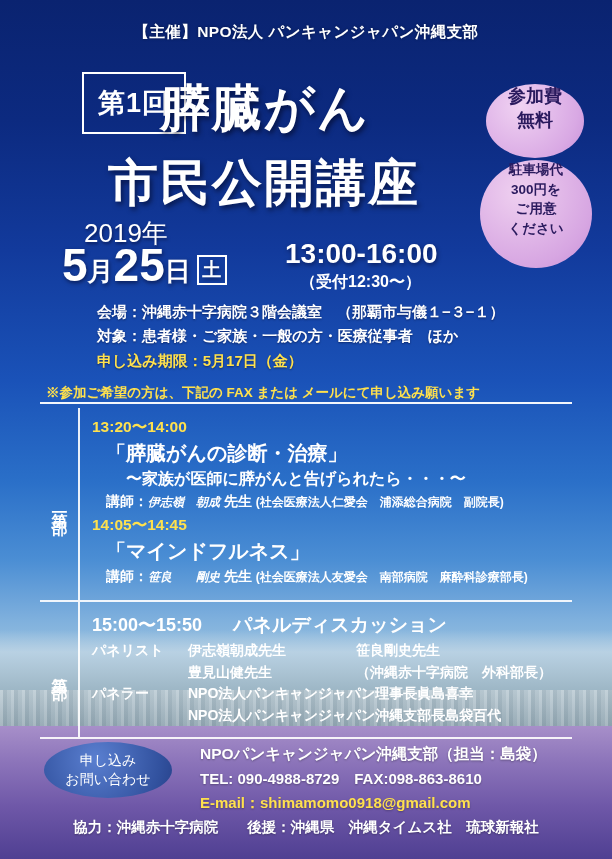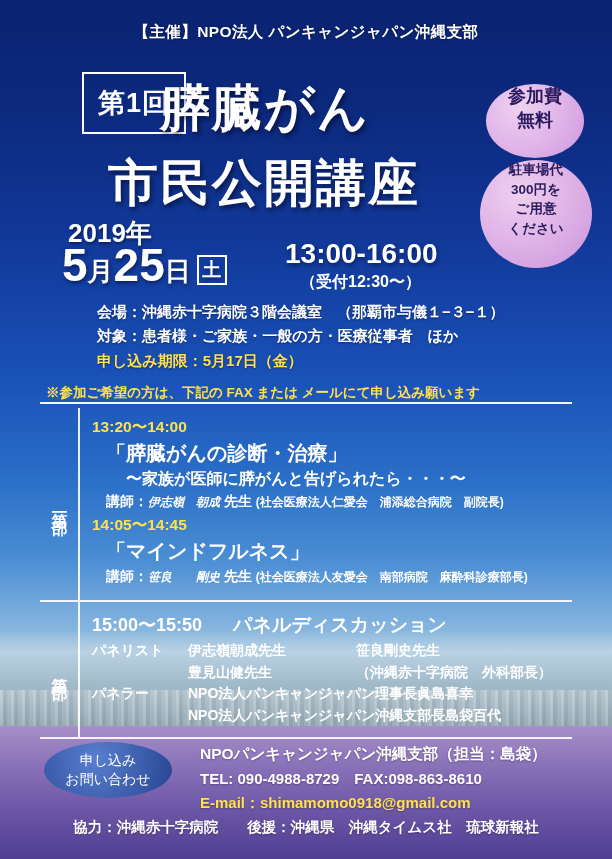--- a/index.html
+++ b/index.html
@@ -95,22 +95,22 @@
   .bubble-park {
     top: 160px; right: 20px;
     width: 112px; height: 108px;
     background: radial-gradient(circle at 35% 30%, #efd0f0, #d7a6e2 70%, #c78fd6 100%);
     font-size: 13.5px;
     line-height: 1.45;
   }
 
   
   .date-year {
-    position: absolute; top: 216px; left: 68px;
-    color: #ffffff; font-size: 26px; font-weight: bold;
+    position: absolute; top: 216px; left: 84px;
+    color: #ffffff; font-size: 26px; font-weight: normal;
     text-shadow: 1px 2px 3px rgba(0,0,30,0.5);
   }
   .date-main {
     position: absolute; top: 242px; left: 62px;
     color: #ffffff; font-weight: bold;
     text-shadow: 1px 2px 4px rgba(0,0,30,0.55);
     display: flex; align-items: flex-end;
   }
   .date-num { font-size: 46px; line-height: 1; }
   .date-unit { font-size: 26px; line-height: 1; padding-bottom: 4px; }

